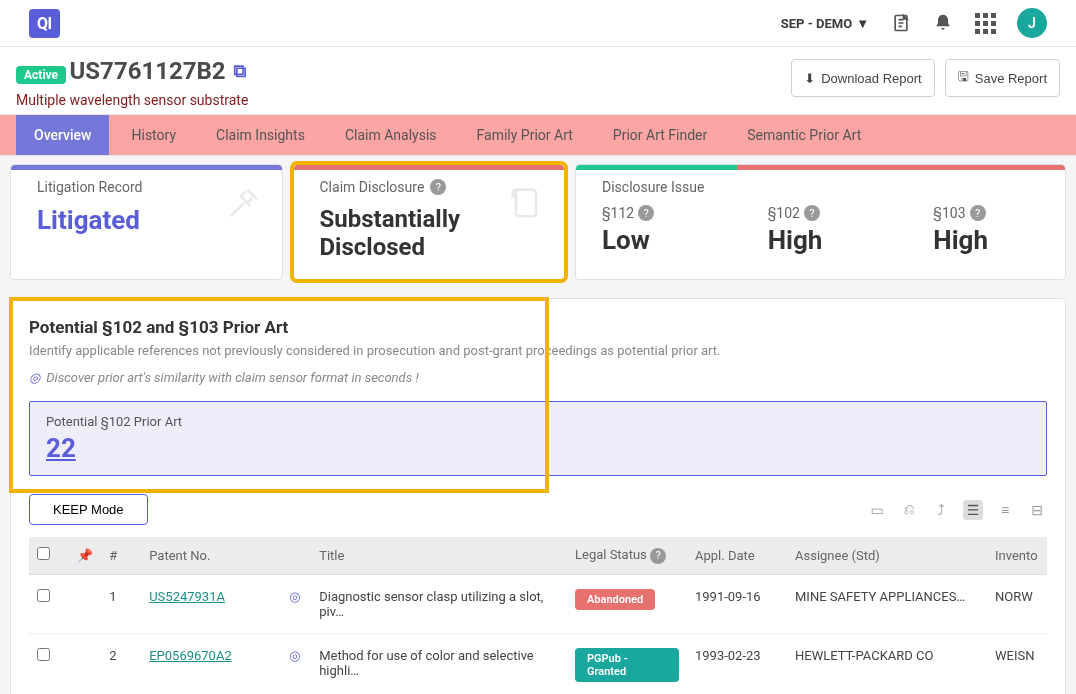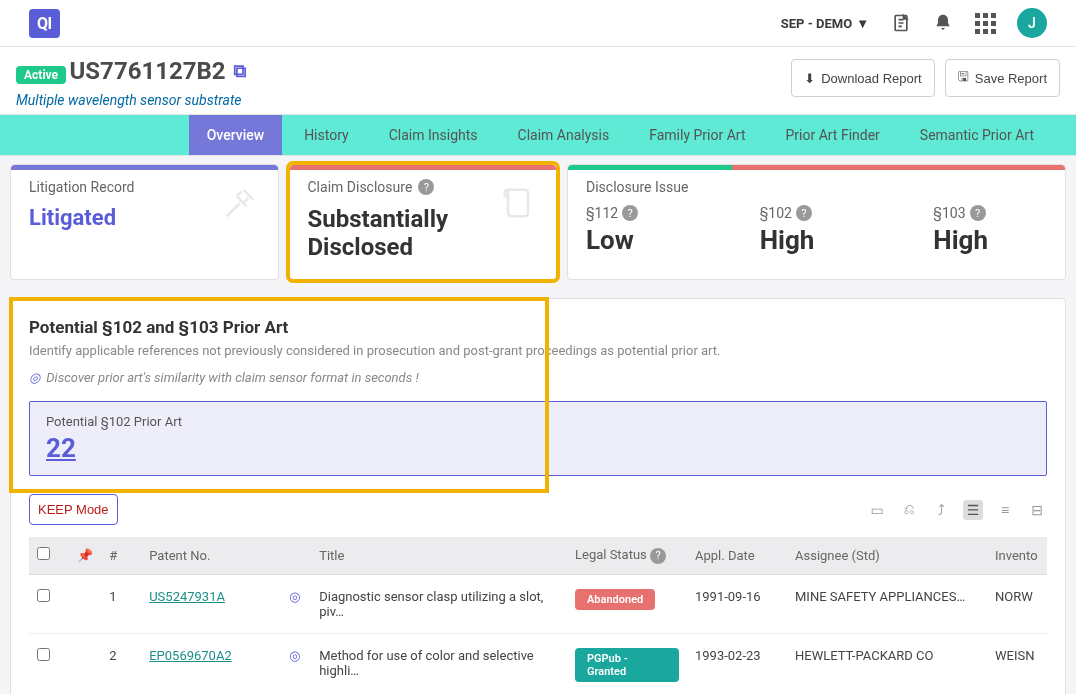--- a/index.html
+++ b/index.html
@@ -14,35 +14,35 @@
 .apps-icon { display: grid; grid-template-columns: repeat(3, 5px); grid-template-rows: repeat(3, 5px); gap: 3px; }
 .apps-icon span { background: #555; }
 .avatar { width: 30px; height: 30px; border-radius: 50%; background: #1aa79e; color: #fff; display: flex; align-items: center; justify-content: center; font-weight: 600; }
 
 
 .title-area { background: #fff; padding: 10px 16px 6px; border-bottom: 1px solid #e5e5e8; }
 .title-row { display: flex; justify-content: space-between; align-items: flex-start; }
 .badge-active { background: #1fc98b; color: #fff; font-weight: 700; font-size: 12px; padding: 2px 8px; border-radius: 4px; display: inline-block; margin-bottom: 6px; }
 .patent-num { font-size: 24px; font-weight: 700; color: #4b4b4b; display: inline-flex; align-items: center; gap: 8px; }
 .ext-icon { color: #5a5dd8; font-size: 18px; }
-.patent-title { color: #0369a1; margin-top: 2px; font-style: italic; }
+.patent-title { color: #7f1d1d; margin-top: 2px; }
 .title-actions { display: flex; gap: 10px; margin-top: 2px; }
 .btn-outline { border: 1px solid #d0d0d4; background: #fff; padding: 7px 12px; border-radius: 4px; font-size: 13px; color: #444; cursor: pointer; display: inline-flex; align-items: center; gap: 6px; }
 
 
-.tabs { display: flex; background: #5eead4; border-bottom: 1px solid #e5e5e8; padding: 0 24px; gap: 4px; justify-content: flex-end; }
+.tabs { display: flex; background: #fca5a5; border-bottom: 1px solid #e5e5e8; padding: 0 16px; gap: 4px; }
 .tab { padding: 12px 18px; font-size: 14px; color: #555; cursor: pointer; }
 .tab.active { background: #7577d9; color: #fff; font-weight: 500; }
 
 
 .cards { display: flex; gap: 10px; padding: 8px 10px; background: #f5f5f7; }
-.card { flex: 1; background: #fff; border: 1px solid #e0e0e4; border-radius: 4px; padding: 14px 18px 18px; position: relative; }
+.card { flex: 1; background: #fff; border: 1px solid #e0e0e4; border-radius: 4px; padding: 14px 26px 18px; position: relative; }
 .card-stripe { position: absolute; top: 0; left: 0; right: 0; height: 5px; border-radius: 4px 4px 0 0; }
 .card-label { font-size: 14px; color: #666; margin-bottom: 10px; display: flex; align-items: center; gap: 6px; }
-.card-value-big { font-size: 22px; font-weight: 700; color: #5a5dd8; }
+.card-value-big { font-size: 26px; font-weight: 700; color: #5a5dd8; }
 .card-value-med { font-size: 24px; font-weight: 700; color: #333; margin-top: 2px; }
 .card-icon { position: absolute; top: 18px; right: 18px; color: #e8e8ec; font-size: 34px; }
 .card.highlight { outline: 4px solid #f2b200; outline-offset: -1px; }
 .card-cols { display: flex; gap: 60px; }
 .card-col { flex: 1; }
 .sec-label { color: #666; font-size: 14px; display: flex; align-items: center; gap: 4px; }
 .sec-val { font-size: 26px; font-weight: 700; color: #333; margin-top: 4px; }
 
 
 .section { background: #fff; margin: 10px; border: 1px solid #e0e0e4; border-radius: 4px; padding: 18px 18px 0; position: relative; }
@@ -53,21 +53,21 @@
 .target-icon { color: #5a5dd8; }
 
 .count-boxes { display: flex; gap: 16px; margin-bottom: 18px; }
 .count-box { flex: 1; border: 1.5px solid #5a5dd8; background: #eeeefb; padding: 12px 16px; border-radius: 2px; }
 .count-box.plain { border: 1.5px solid #d0d0d4; background: #fff; }
 .count-label { font-size: 13px; color: #555; margin-bottom: 4px; }
 .count-num { font-size: 26px; font-weight: 700; color: #5a5dd8; text-decoration: underline; }
 .count-box.plain .count-num { color: #5a5dd8; }
 
 .keep-row { display: flex; justify-content: space-between; align-items: center; padding: 0 0 12px; }
-.keep-btn { border: 1px solid #5a5dd8; color: #b91c1c; background: #fff; padding: 7px 8px; border-radius: 4px; font-size: 13px; cursor: pointer; }
+.keep-btn { border: 1px solid #5a5dd8; color: #000000; background: #fff; padding: 7px 23px; border-radius: 4px; font-size: 13px; cursor: pointer; }
 .view-icons { display: flex; gap: 12px; align-items: center; }
 .vi { width: 20px; height: 20px; display: flex; align-items: center; justify-content: center; color: #999; cursor: pointer; }
 .vi.active { background: #ddd; border-radius: 3px; color: #555; }
 
 
 .tbl { width: 100%; border-collapse: collapse; }
 .tbl th { background: #ececef; font-weight: 400; font-size: 13px; color: #666; text-align: left; padding: 10px 8px; border-bottom: 1px solid #ddd; }
 .tbl td { padding: 14px 8px; font-size: 13px; color: #444; border-bottom: 1px solid #eee; vertical-align: top; }
 .tbl input[type=checkbox] { cursor: pointer; }
 .patent-link { color: #1a8f87; text-decoration: underline; }

